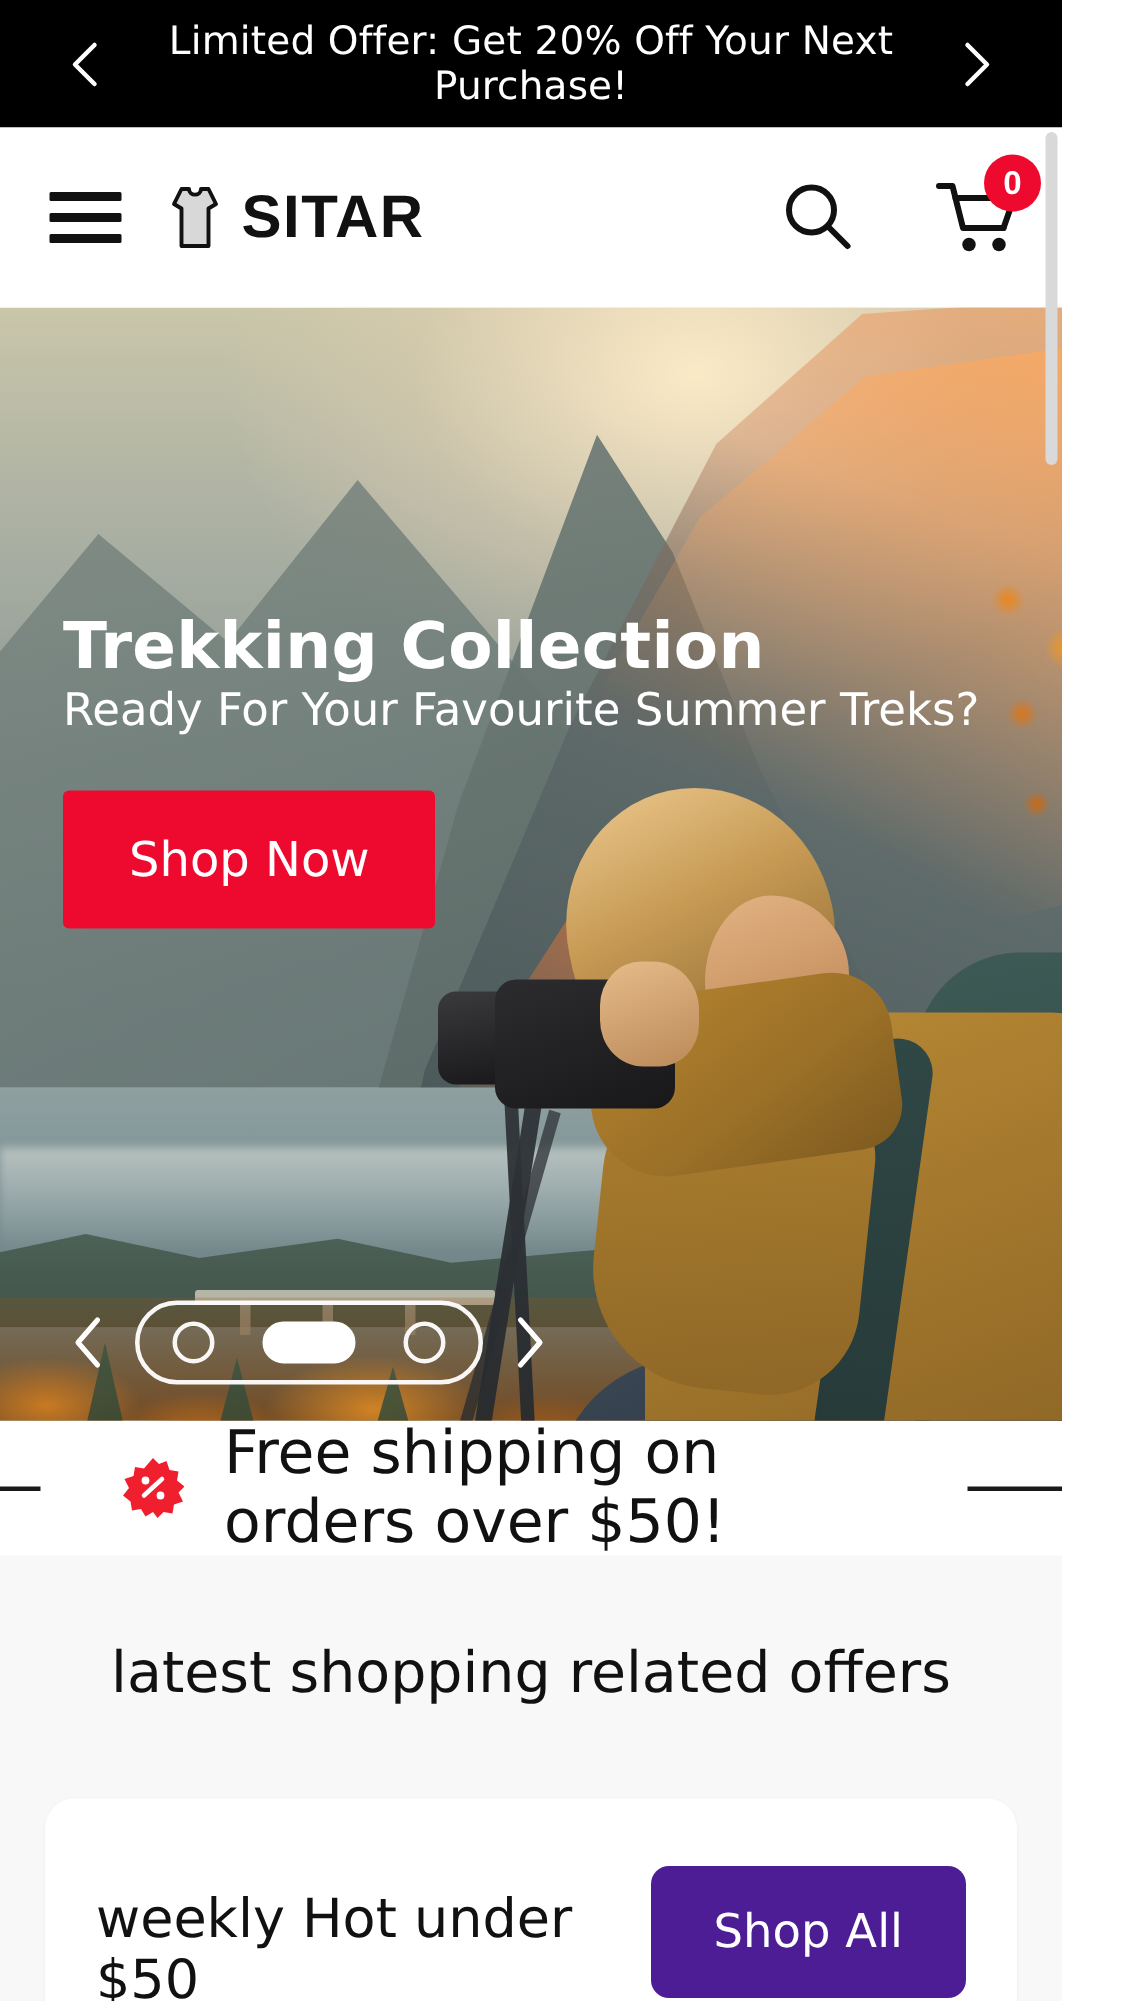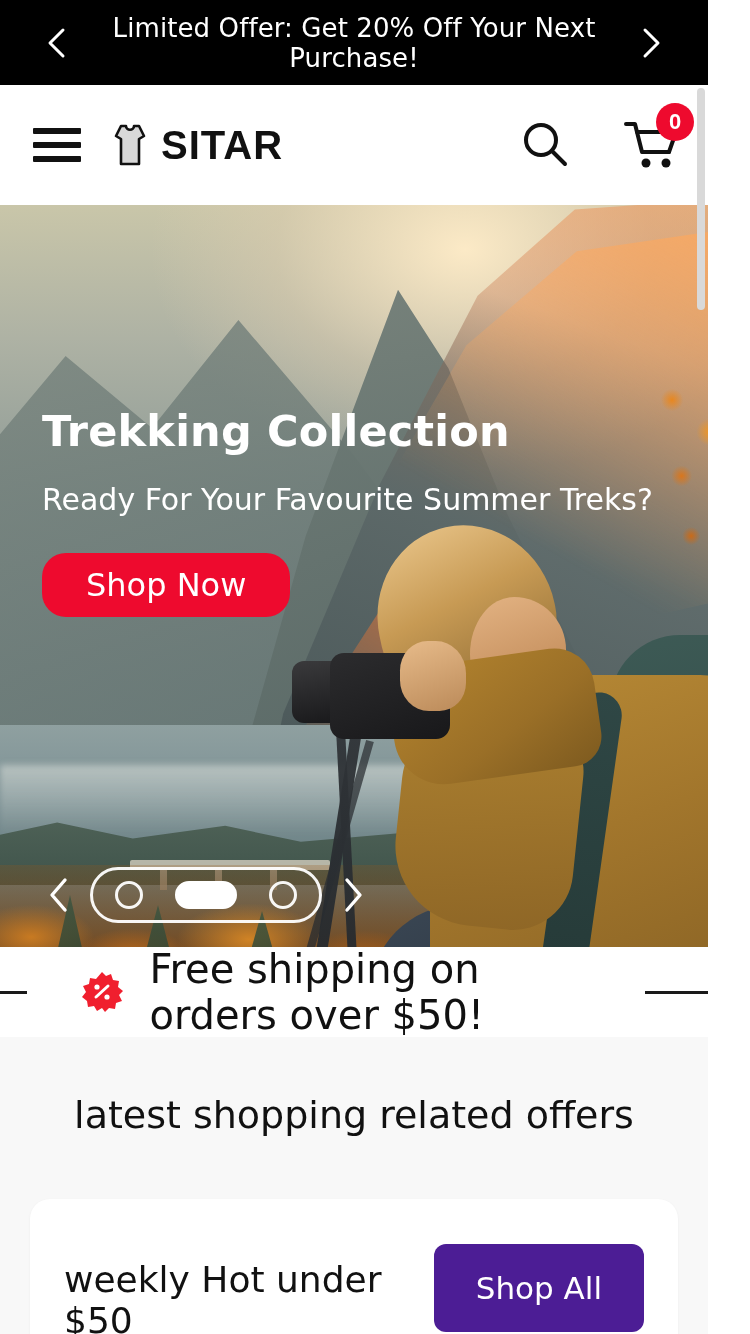--- a/index.html
+++ b/index.html
@@ -241,25 +241,25 @@
   .price-chip {
     display:inline-block;
     background:rgba(146,146,146,.62);
     color:#fff; font-size:31px;
     padding:16px 26px 18px 26px; border-radius:10px;
   }
   .hero-title {
     margin-top:38px; color:#fff; font-size:43px; font-weight:bold;
     letter-spacing:.2px; font-family:"DejaVu Sans", sans-serif;
   }
-  .hero-sub { margin-top:26px; color:#fff; font-size:30px; }
+  .hero-sub { color:#fff; font-size:30px; }
   .shop-now {
     margin-top:36px; display:inline-block;
     background:#EE0A2E; color:#fff; font-size:32px;
-    padding:13px 44px; border-radius:24px; border:none;
+    padding:27px 44px; border-radius:4px; border:none;
     cursor:pointer; font-family:"DejaVu Sans", sans-serif;
   }
 
   
   .carousel-ctl {
     position:absolute; left:42px; bottom:24px; z-index:14;
     display:flex; align-items:center; gap:14px;
   }
   .c-arrow { width:34px; height:44px; display:flex; align-items:center;
              justify-content:center; cursor:pointer; }

